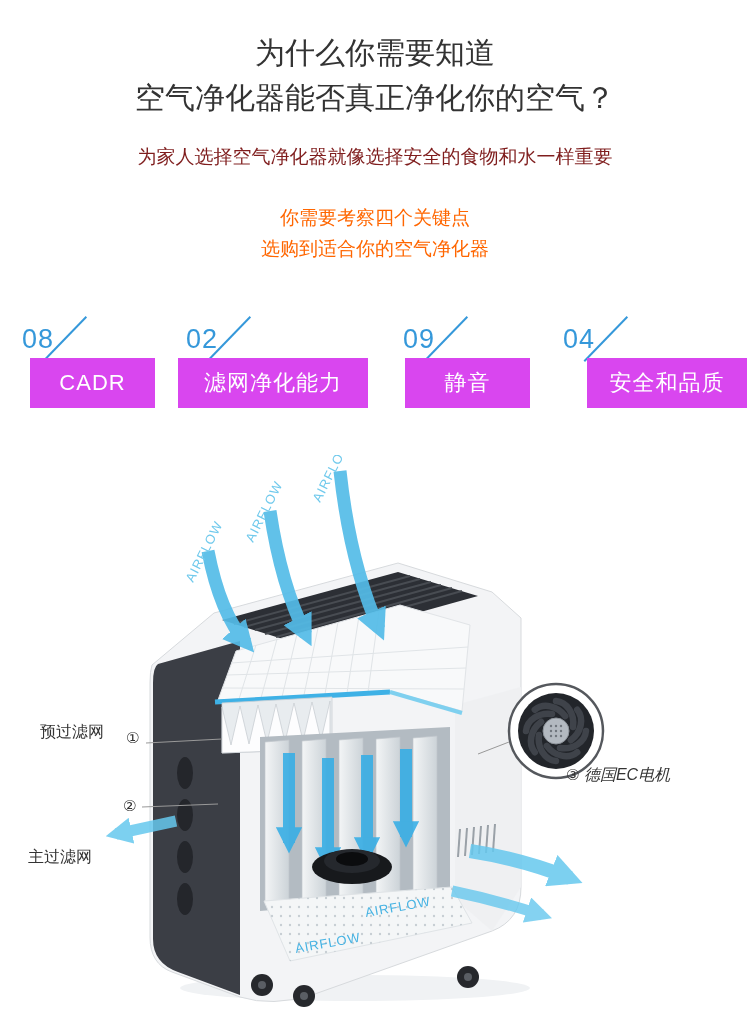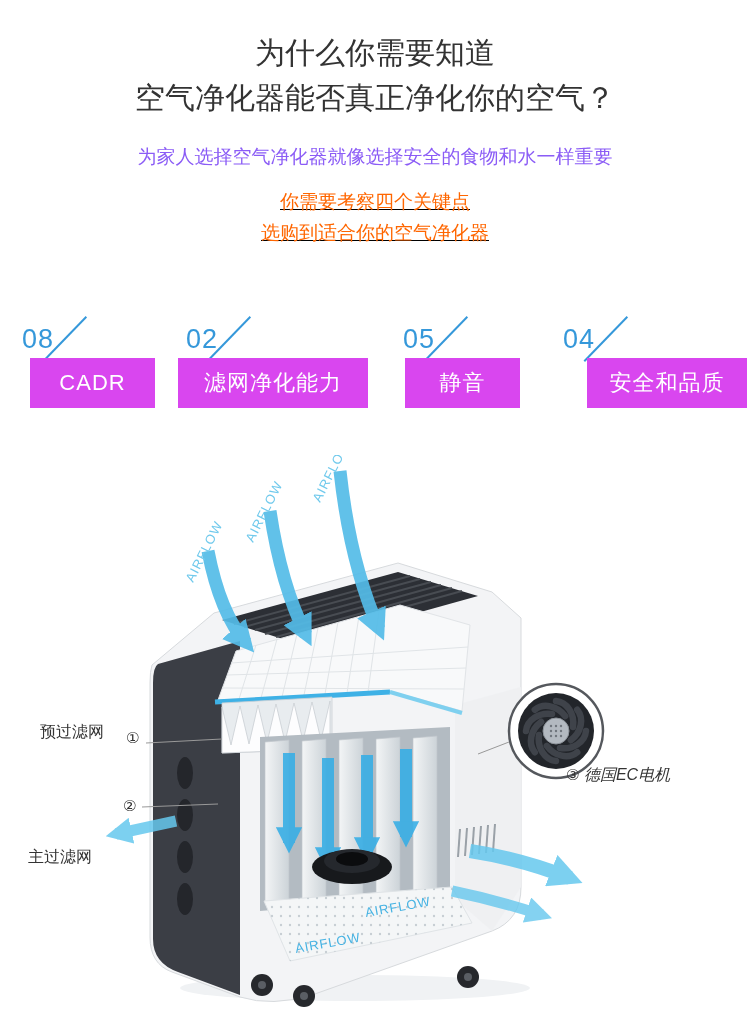--- a/index.html
+++ b/index.html
@@ -6,22 +6,22 @@
   html,body { background:#fff; }
   body {
     width:750px; height:1015px;
     font-family:"Liberation Sans","DejaVu Sans",sans-serif;
     position:relative; overflow:hidden;
   }
   .page { position:relative; width:750px; height:1015px; background:#fff; overflow:hidden; }
 
   .title-wrap { padding-top:30px; }
   .title-line { text-align:center; font-size:30px; color:#333; font-weight:500; line-height:45px; }
-  .subtitle   { text-align:center; font-size:19px; color:#8b5cf6; margin-top:24px; font-weight:400; }
-  .highlight-wrap { margin-top:16px;text-decoration:underline; }
+  .subtitle   { text-align:center; font-size:19px; color:#7f1d1d; margin-top:24px; font-weight:400; }
+  .highlight-wrap { margin-top:32px; }
   .highlight-line { text-align:center; font-size:19px; color:#ff6600; line-height:31px; font-weight:400; }
 
   .keypoints { position:absolute; top:312px; left:0; width:750px; height:132px; }
   .kp-num   { position:absolute; top:12px; font-size:27px; color:#3598da; letter-spacing:1px; }
   .kp-slash { position:absolute; top:48px; width:62px; height:2px; background:#3598da;
               transform:rotate(-46deg); transform-origin:0 100%; }
   .kp-box   { position:absolute; top:46px; height:50px; background:#d946ef; color:#fff;
               display:flex; align-items:center; justify-content:center; font-size:22px; letter-spacing:1px; }
   .kp-box .kp-label { color:#fff; }
 
@@ -53,23 +53,23 @@
     <div class="kp-box" style="left:30px;width:125px">
       <span class="kp-label">CADR</span>
     </div>
 
     <span class="kp-num" style="left:186px">02</span>
     <span class="kp-slash" style="left:208px"></span>
     <div class="kp-box" style="left:178px;width:190px">
       <span class="kp-label">滤网净化能力</span>
     </div>
 
-    <span class="kp-num" style="left:403px">05</span>
+    <span class="kp-num" style="left:403px">09</span>
     <span class="kp-slash" style="left:425px"></span>
-    <div class="kp-box" style="left:405px;width:115px">
+    <div class="kp-box" style="left:405px;width:125px">
       <span class="kp-label">静音</span>
     </div>
 
     <span class="kp-num" style="left:563px">04</span>
     <span class="kp-slash" style="left:585px"></span>
     <div class="kp-box" style="left:587px;width:160px">
       <span class="kp-label">安全和品质</span>
     </div>
   </div>
 

